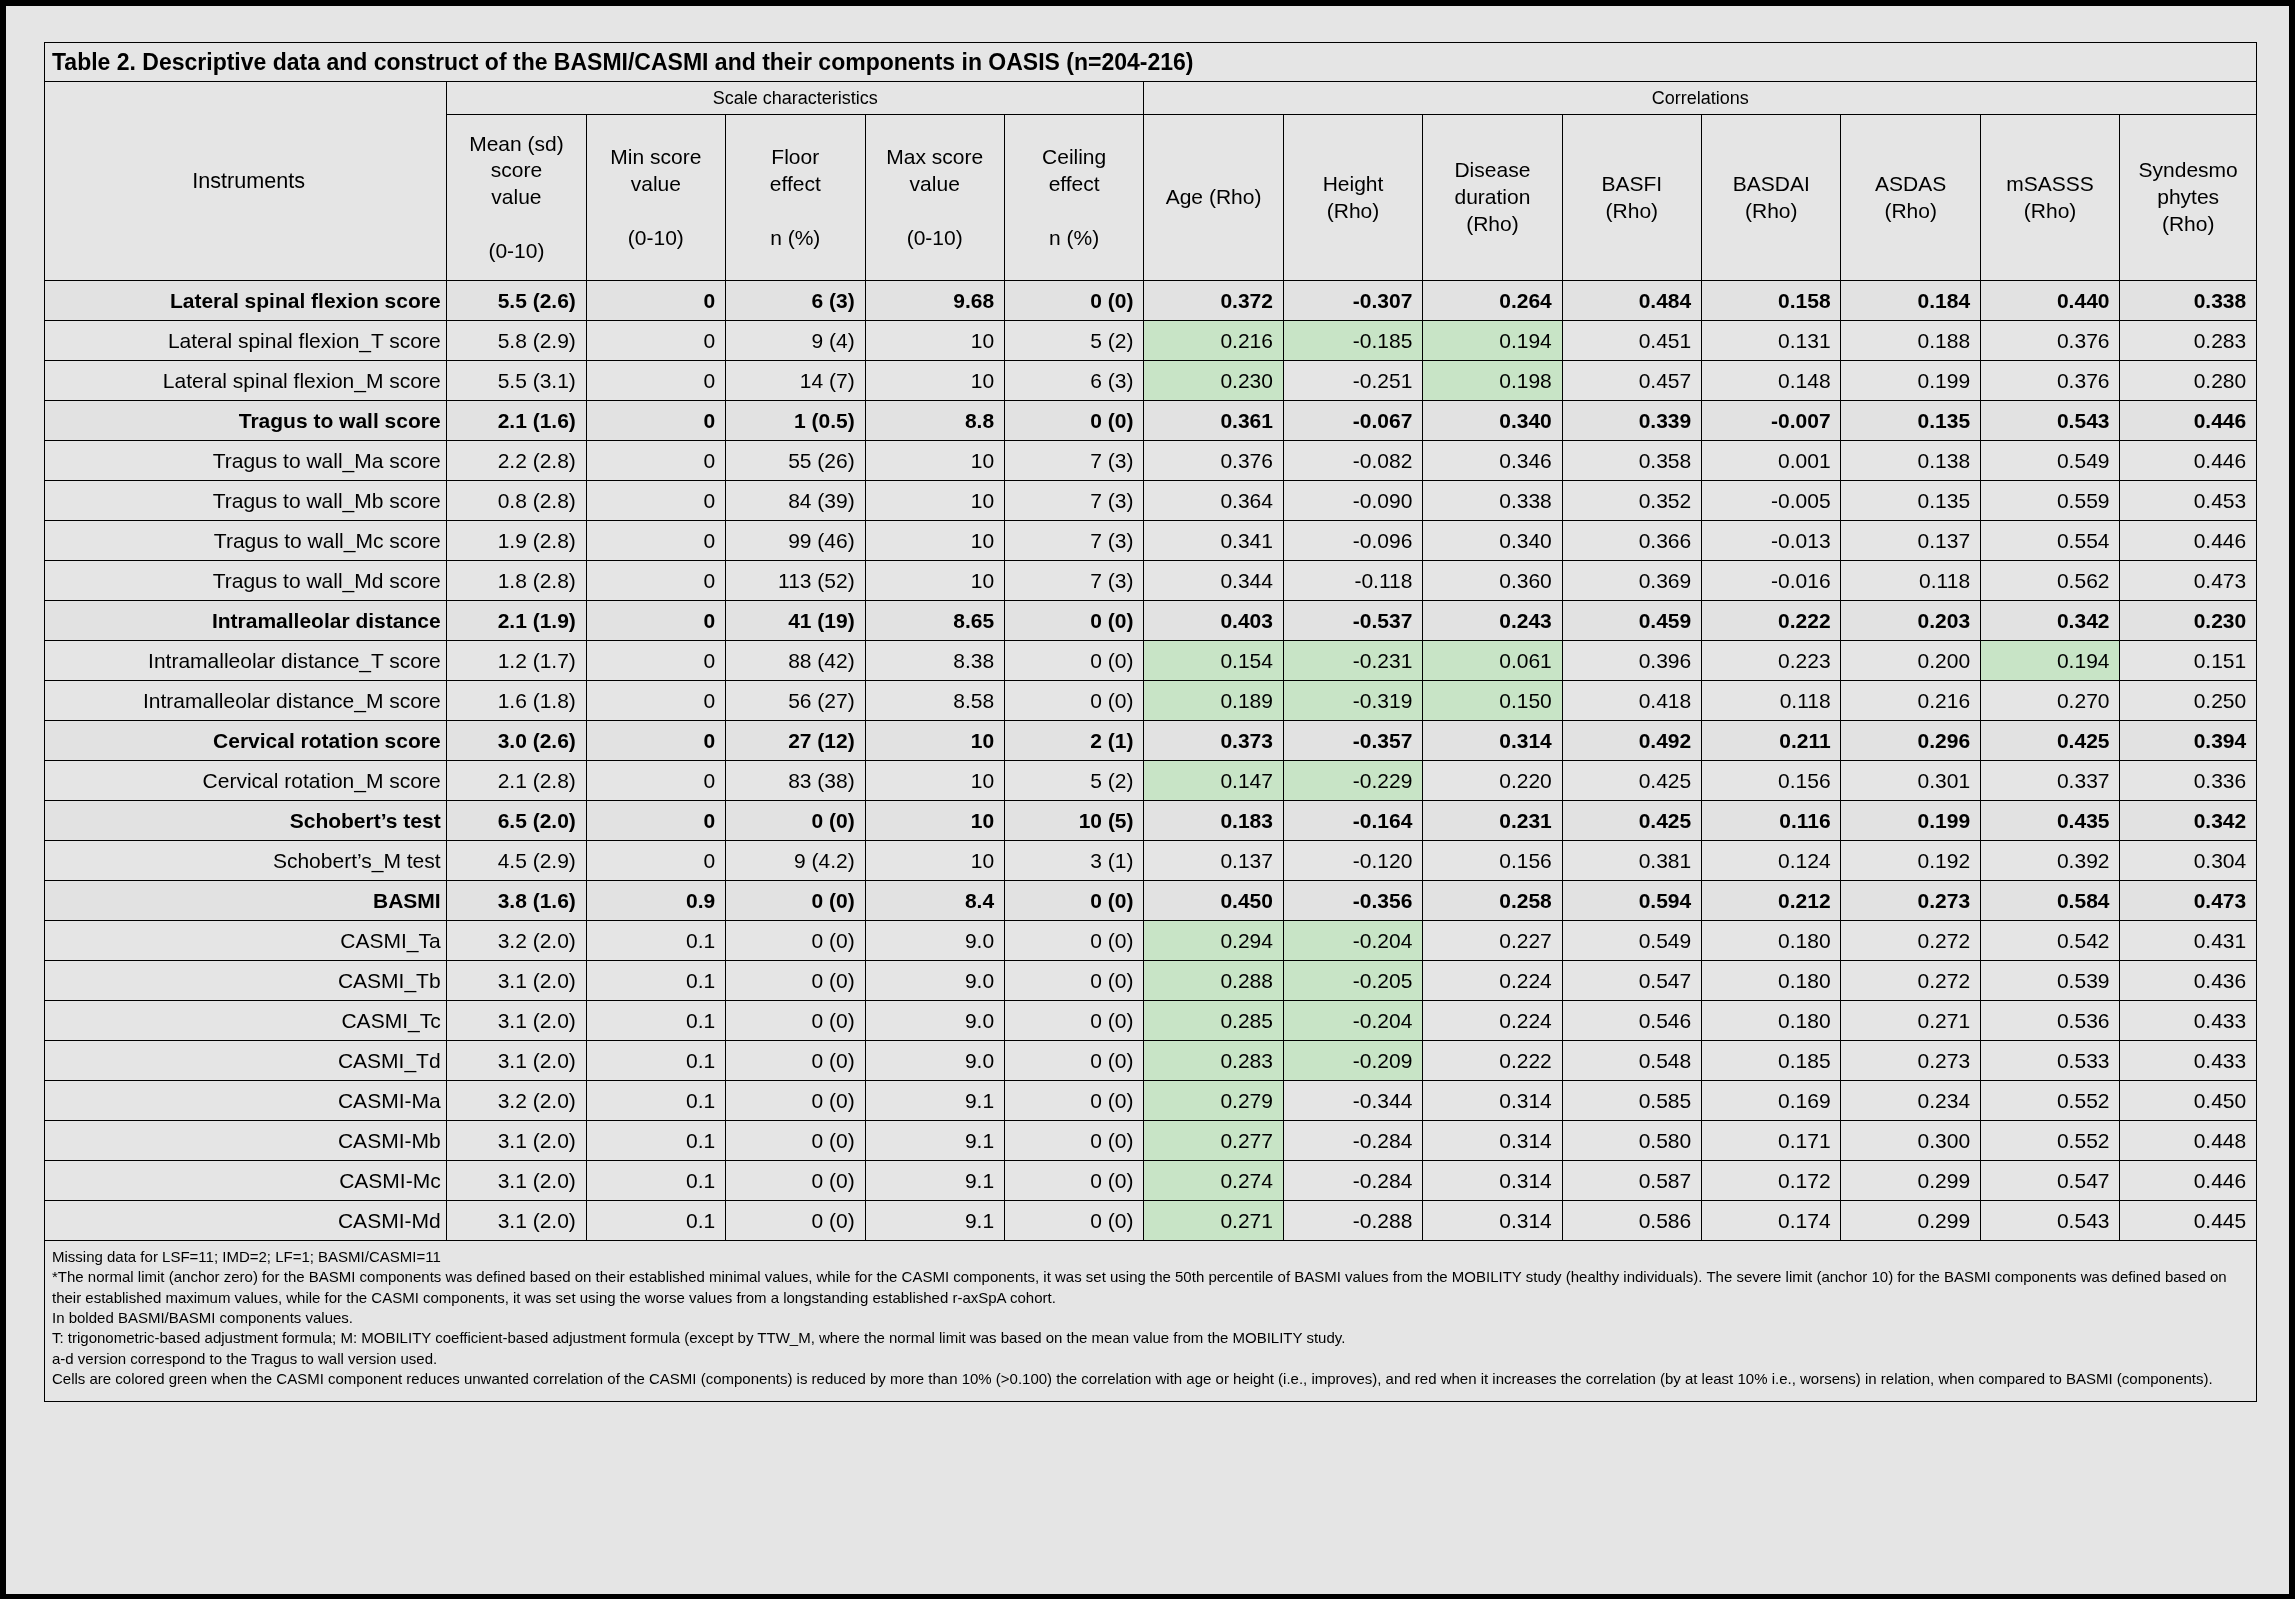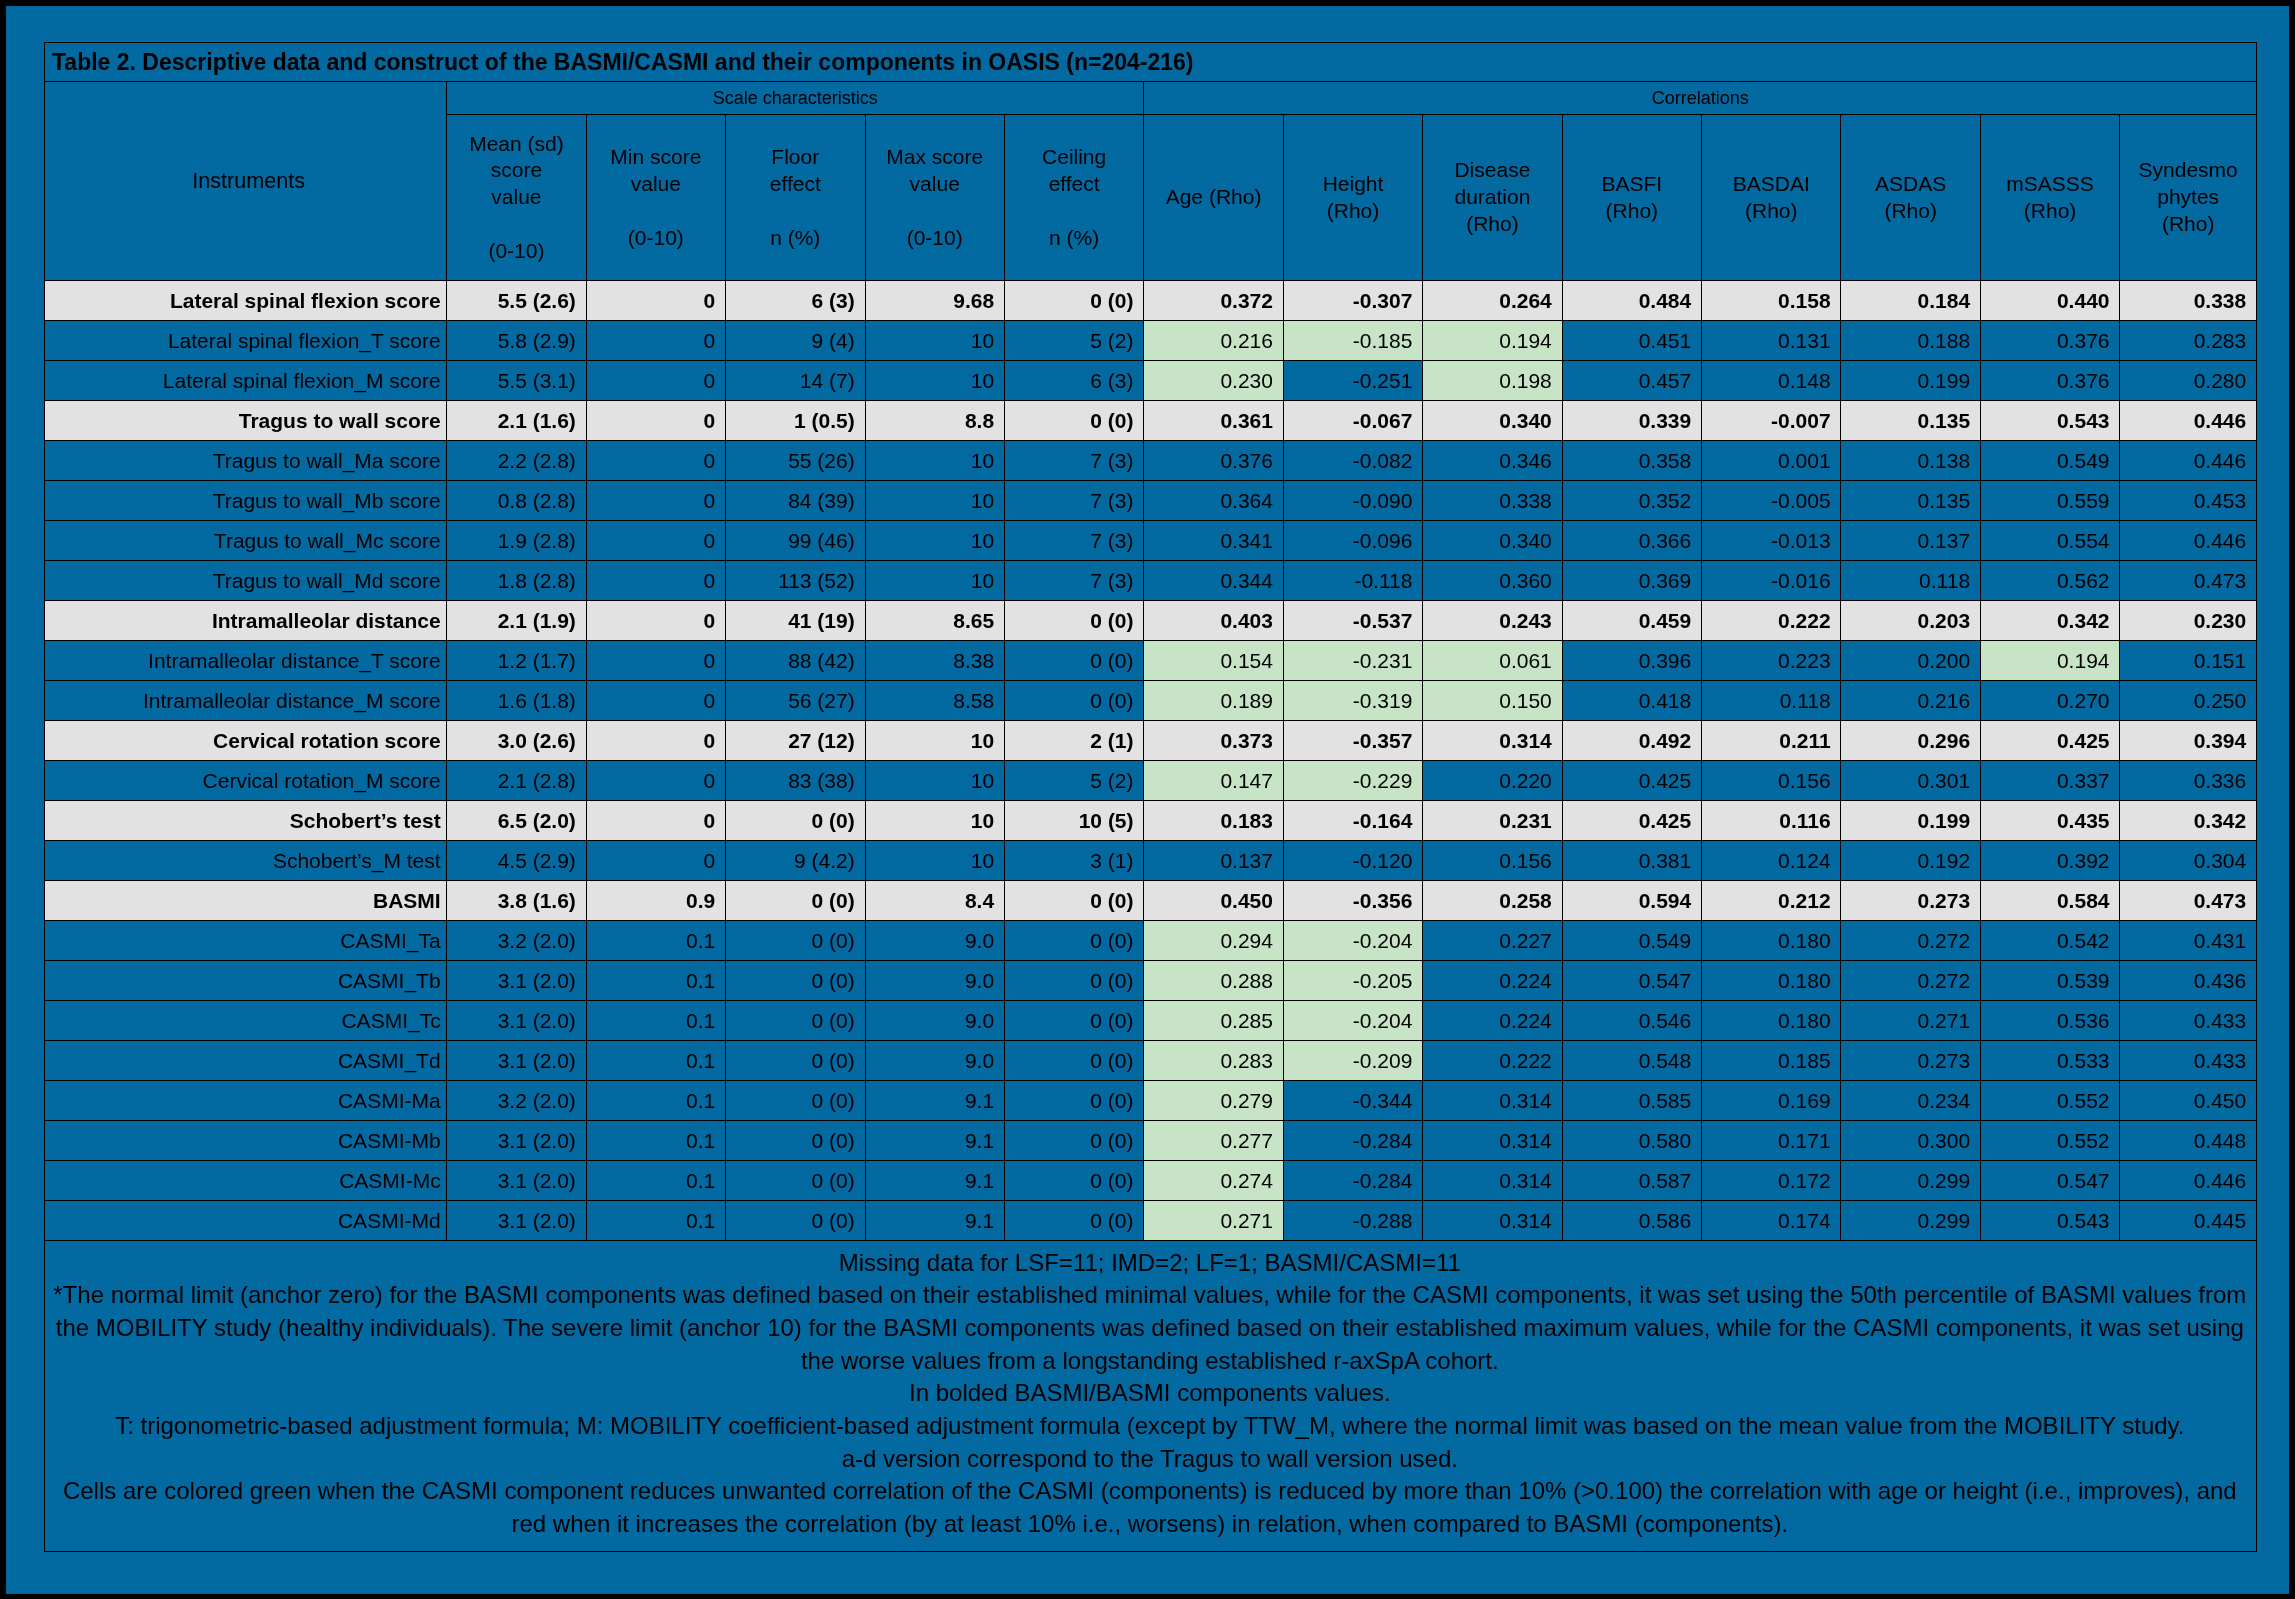--- a/index.html
+++ b/index.html
@@ -6,21 +6,21 @@
   html, body { margin: 0; padding: 0; background: #ffffff; }
   body {
     width: 2295px; height: 1600px;
     font-family: "Liberation Sans", sans-serif;
     color: #000;
   }
   .page {
     width: 2295px; height: 1600px;
     border: 6.3px solid #000;
     padding: 36px 38px 0 38px;
-    background: #0369a1;
+    background: #e5e5e5;
   }
   table.main {
     border-collapse: collapse;
     width: 2213px;
     table-layout: fixed;
   }
   td, th {
     border: 1.4px solid #000;
     font-size: 21px;
     color: #000;
@@ -70,23 +70,22 @@
   tr.bold-row td {
     font-weight: bold;
     background: var(--bold-bg, #e2e2e2);
   }
   td.green { background: var(--green, #c8e4c6); }
   .notes-cell {
     padding: 5.6px 8.4px 11px 7px;
     vertical-align: top;
   }
   .note-line {
-    font-size: 24px;
+    font-size: 15px;
     line-height: 1.36;
-    text-align: center;
   }
 </style>
 </head>
 <body>
 
 <div class="page">
   <table class="main">
     <colgroup>
       <col style="width:401px">
       <col span="12" style="width:139px">

